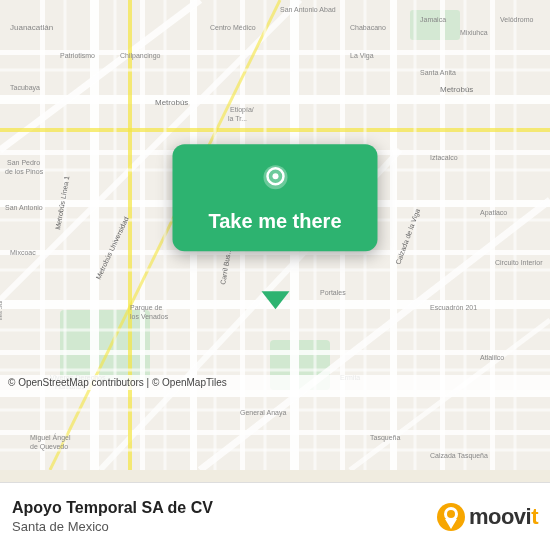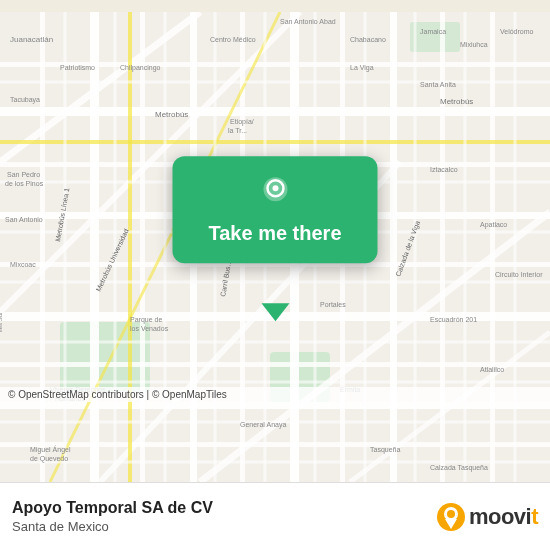--- a/index.html
+++ b/index.html
@@ -11,21 +11,20 @@
       position: relative;
       background: #f0ece0;
     }
 
     #map-container {
       width: 550px;
       height: 470px;
       position: relative;
       overflow: hidden;
       background-color: #e8e0d0;
-      margin-top: 12px;
     }
 
     
     .map-bg {
       width: 100%;
       height: 100%;
       position: absolute;
       top: 0; left: 0;
     }
 

